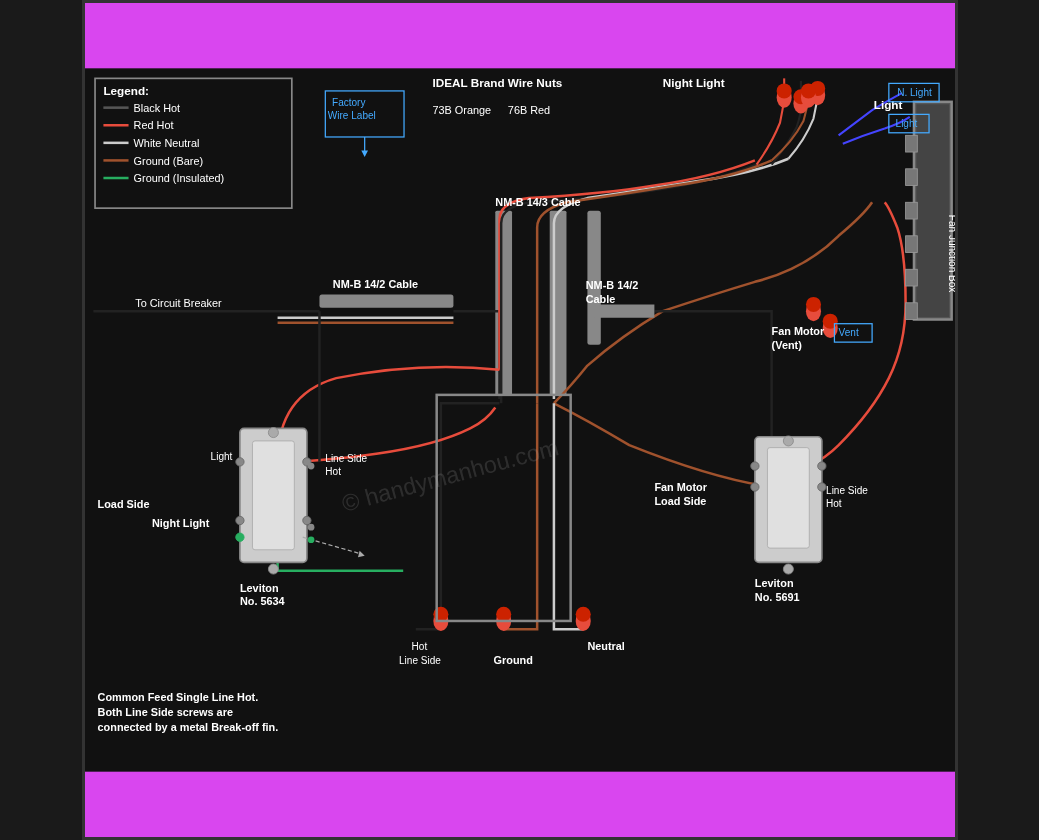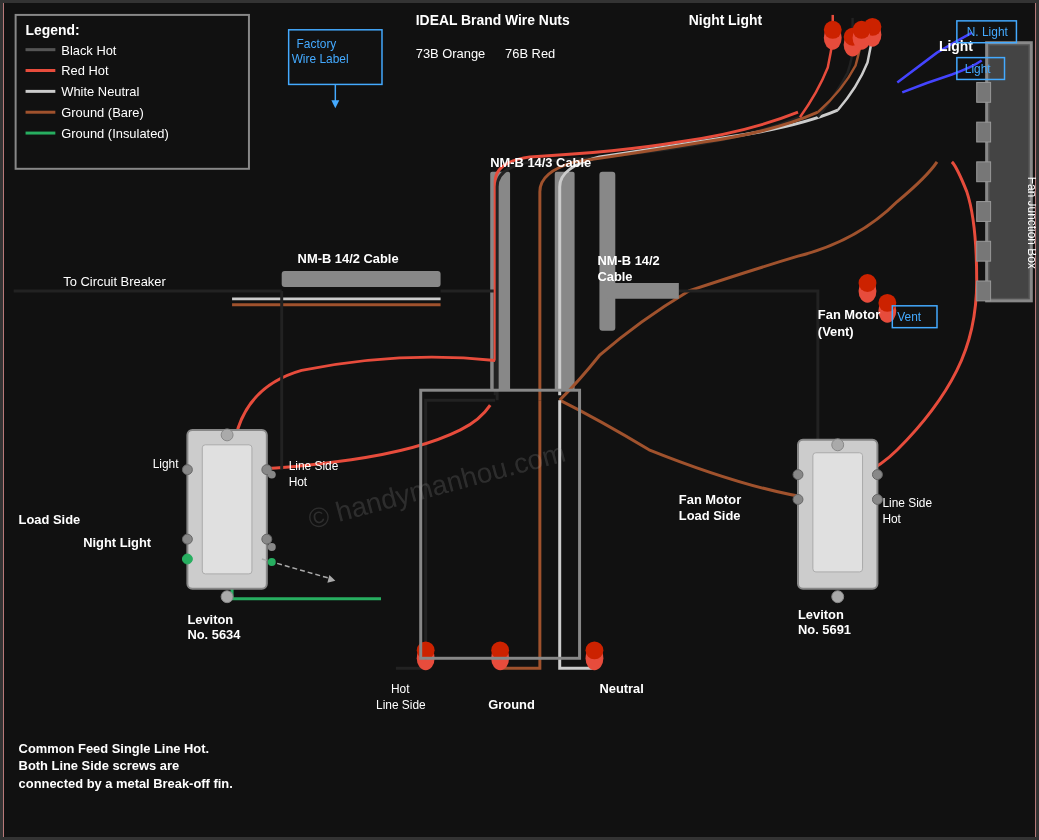--- a/index.html
+++ b/index.html
@@ -5,23 +5,23 @@
     * { margin: 0; padding: 0; box-sizing: border-box; }
     body {
       background: #1a1a1a;
       display: flex;
       justify-content: center;
       align-items: center;
       min-height: 100vh;
       font-family: Arial, sans-serif;
     }
     .diagram-container {
-      width: 1039px;
+      width: 876px;
       height: 840px;
-      background: #fca5a5;
+      background: #d946ef;
       position: relative;
       overflow: hidden;
       border: 3px solid #333;
     }
     .diagram-svg {
       width: 100%;
       height: 100%;
     }
   </style>
 </head>

